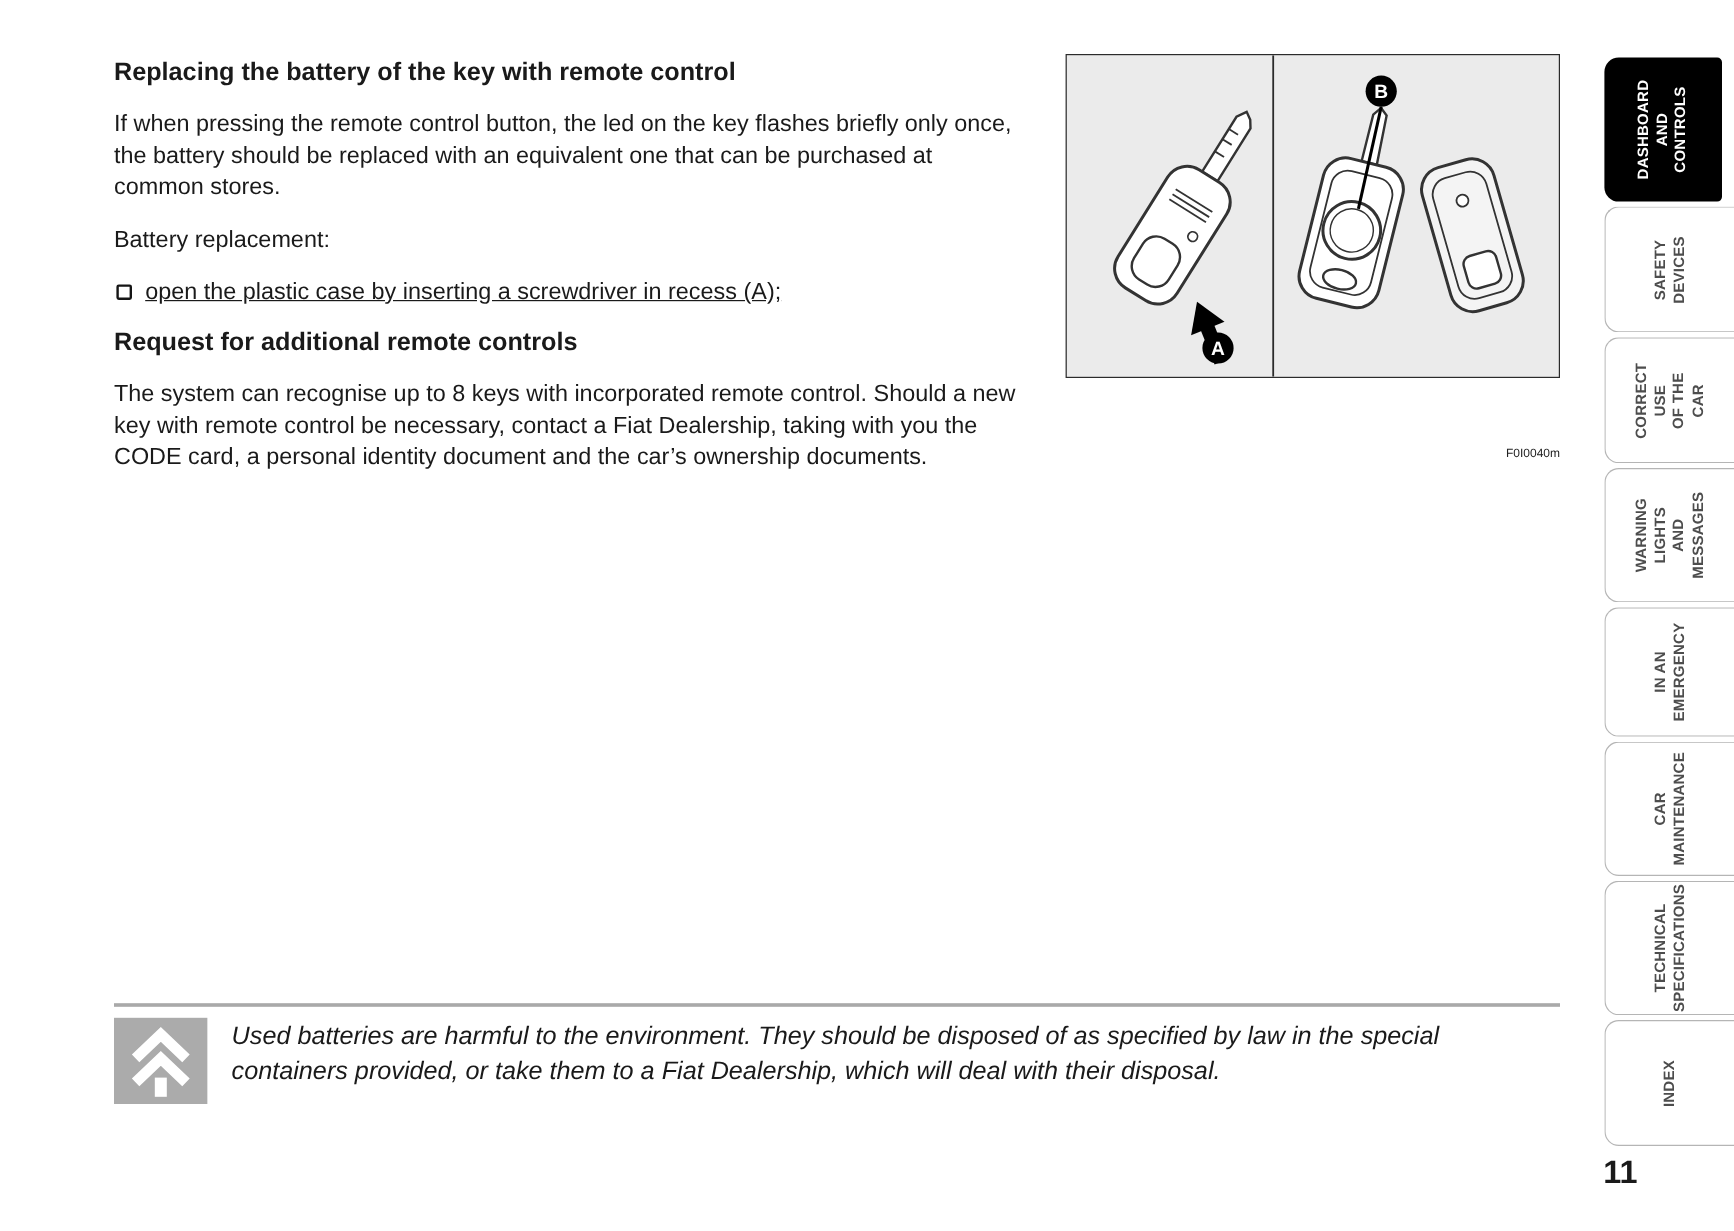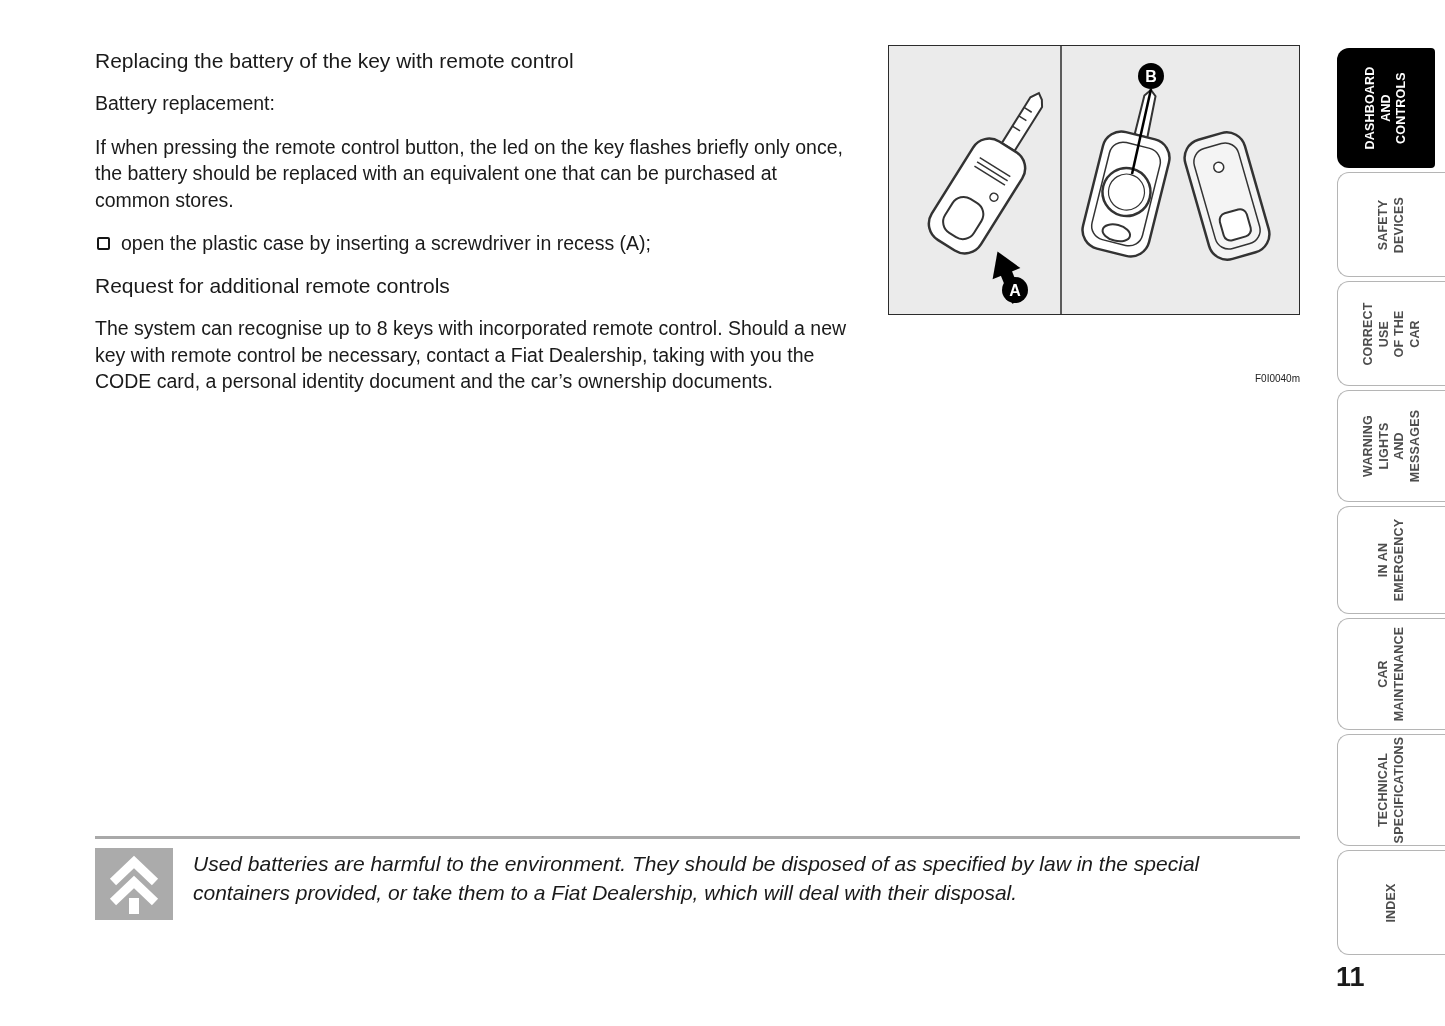--- a/index.html
+++ b/index.html
@@ -5,26 +5,26 @@
   * { box-sizing: border-box; }
   html,body { margin:0; padding:0; }
   body {
     width:1445px; height:1026px; position:relative; overflow:hidden;
     background:#ffffff; color:#1a1a1a;
     font-family:"Liberation Sans", "DejaVu Sans", sans-serif;
   }
 
   
   .main { position:absolute; left:95px; top:48px; width:752px; }
-  .h1 { font-size:21px; font-weight:normal; margin:0 0 16px 0; line-height:26px; }
+  .h1 { font-size:21px; font-weight:bold; margin:0 0 16px 0; line-height:26px; }
   .h1.second { margin-top:16px; }
   .para { font-size:19.5px; line-height:26.5px; margin:0 0 17px 0; }
   .bullet { display:flex; margin:0 0 14px 0; font-size:19.5px; line-height:27px; }
   .bullet .box { flex:0 0 auto; width:13px; height:13px; border:2px solid #151515; border-radius:2px; margin:7px 11px 0 2px; }
-  .bullet .btxt { flex:1 1 auto; }
+  .bullet .btxt { flex:1 1 auto;text-decoration:underline; }
 
   
   .figure { position:absolute; left:888px; top:45px; width:412px; height:270px;
             border:1px solid #2b2b2b; background:#ebebeb; }
   .figure svg { display:block; }
   .fig-caption { position:absolute; left:888px; top:329px; width:412px;
                  text-align:right; font-size:10px; color:#222;margin-top:44px; }
 
   
   .rule { position:absolute; left:95px; top:836px; width:1205px; border-top:3px solid #a9a9a9; }
@@ -53,22 +53,22 @@
   .tab-5 { top:506px; height:108px; }
   .tab-6 { top:618px; height:112px; }
   .tab-7 { top:734px; height:112px; }
   .tab-8 { top:850px; height:105px; }
 </style>
 </head>
 <body>
 
 <div class="main">
   <div class="h1">Replacing the battery of the key with remote control</div>
+  <p class="para">If when pressing the remote control button, the led on the key flashes briefly only once, the battery should be replaced with an equivalent one that can be purchased at common stores.</p>
   <p class="para">Battery replacement:</p>
-  <p class="para">If when pressing the remote control button, the led on the key flashes briefly only once, the battery should be replaced with an equivalent one that can be purchased at common stores.</p>
 
   <div class="bullet">
     <span class="box"></span>
     <span class="btxt">open the plastic case by inserting a screwdriver in recess (A);</span>
   </div>
 
   <div class="h1 second">Request for additional remote controls</div>
   <p class="para">The system can recognise up to 8 keys with incorporated remote control. Should a new key with remote control be necessary, contact a Fiat Dealership, taking with you the CODE card, a personal identity document and the car’s ownership documents.</p>
 </div>
 

